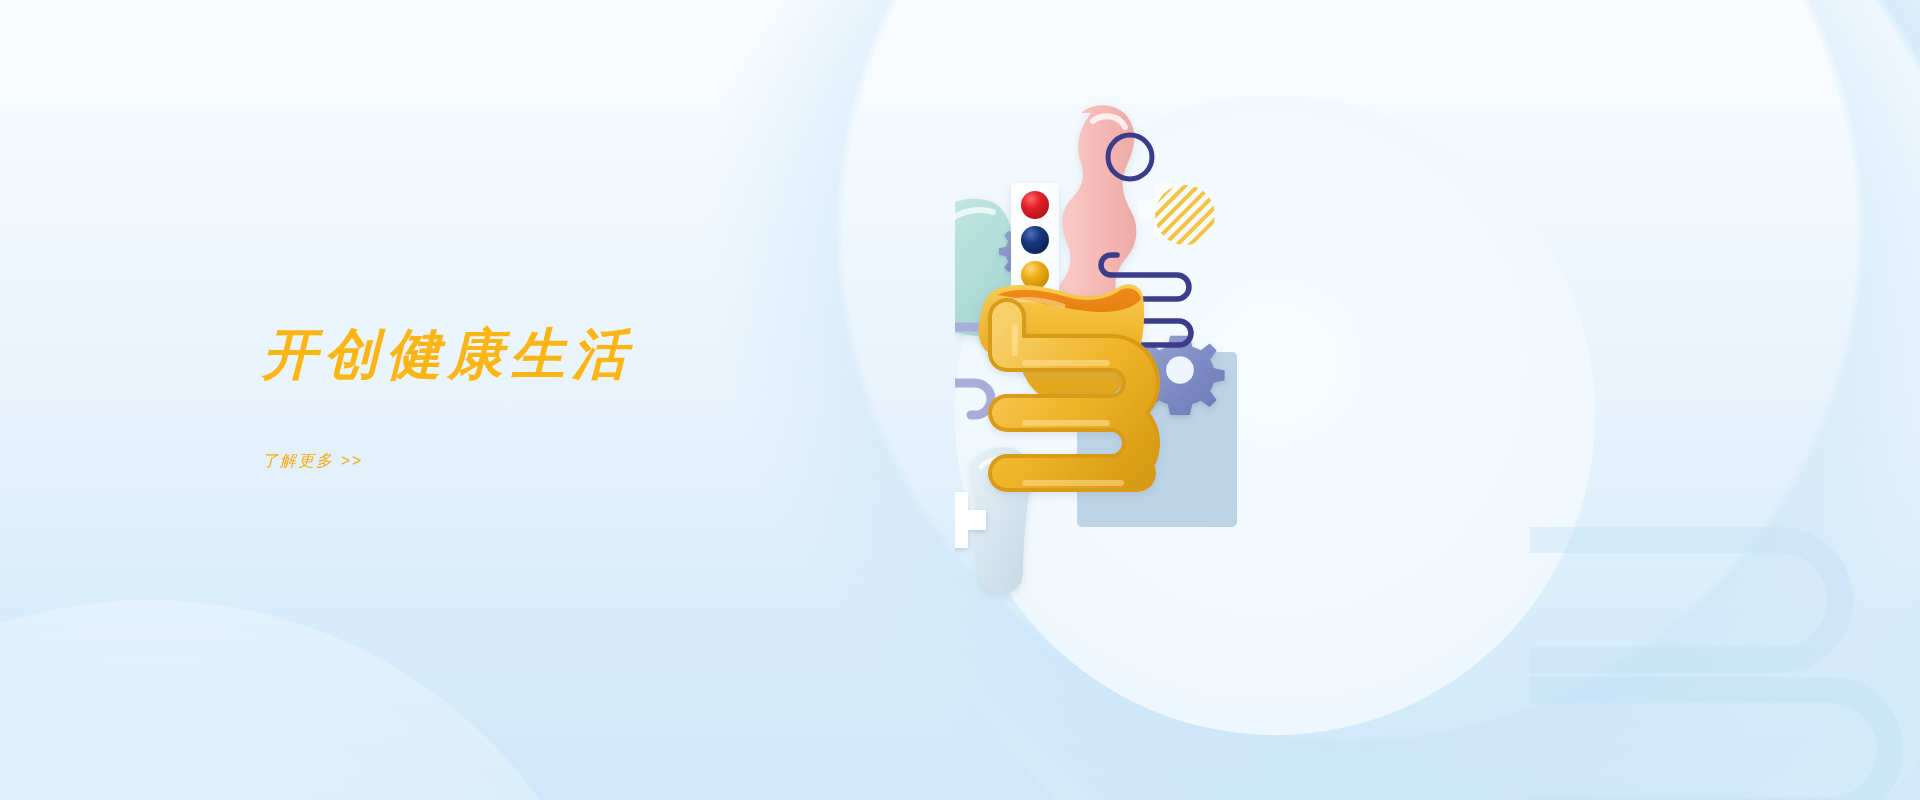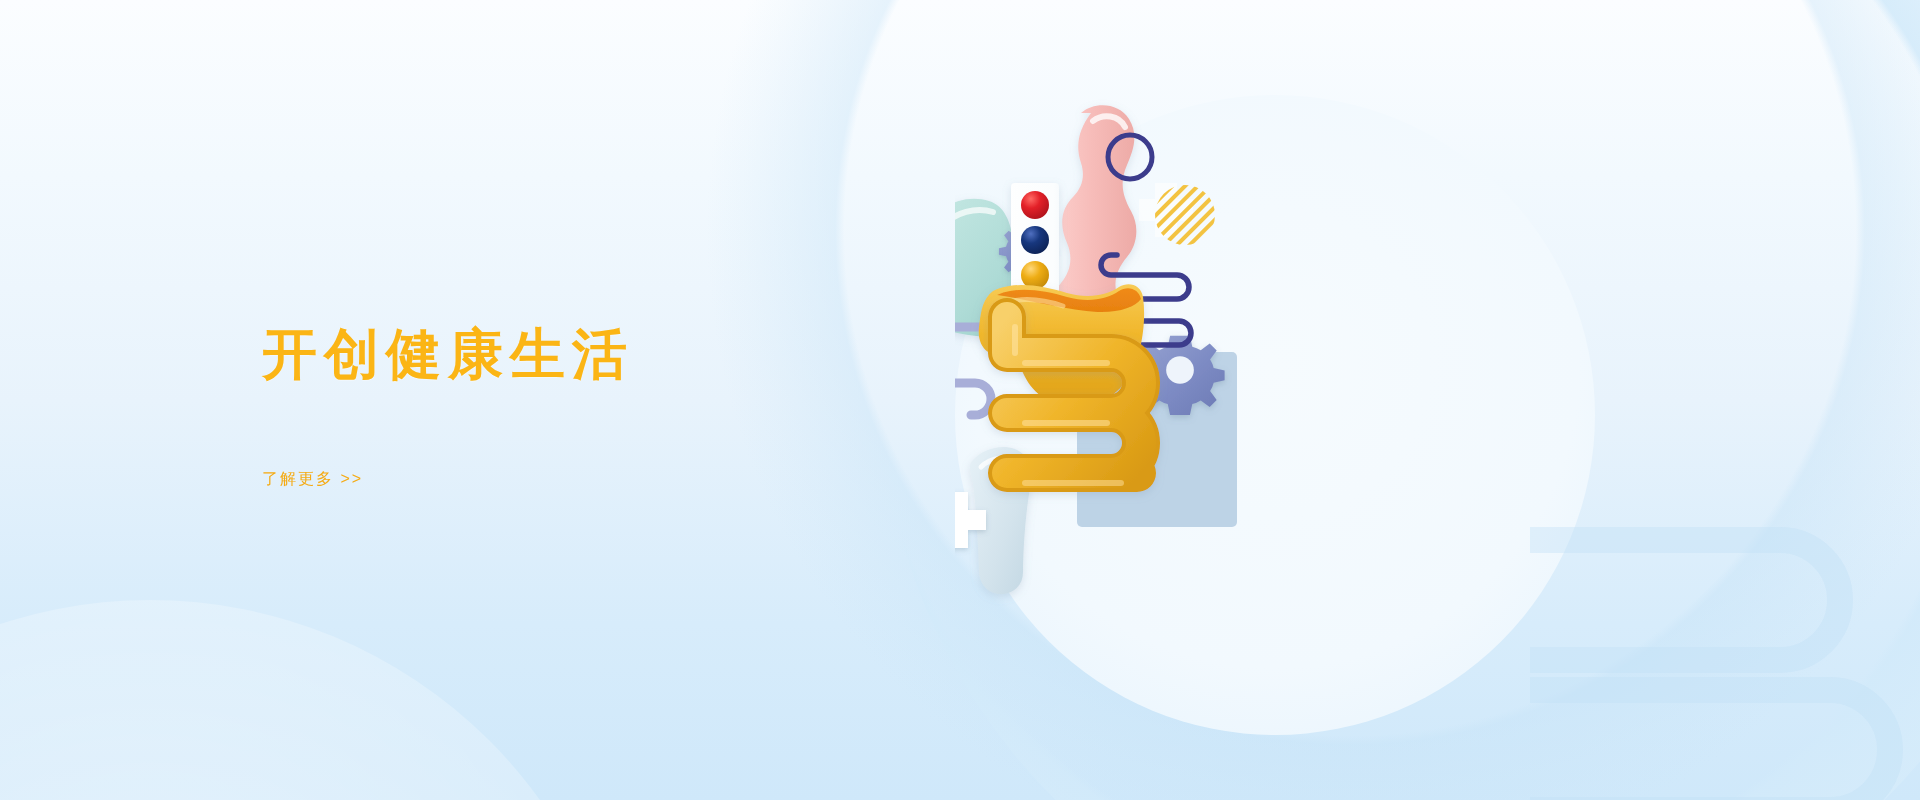--- a/index.html
+++ b/index.html
@@ -10,20 +10,21 @@
   body {
     font-family: "Liberation Sans", "DejaVu Sans", sans-serif;
   }
 
   .banner {
     position: relative;
     width: 1920px;
     height: 800px;
     overflow: hidden;
     background: linear-gradient(to bottom, #fbfdff 0%, #f2f9fe 22%, #e8f3fc 50%, #d7ecfb 78%, #cfe8fa 100%);
+    font-style: italic;
   }
 
   
   .bg-arc-bottom-left {
     position: absolute;
     left: -330px;
     top: 600px;
     width: 960px;
     height: 960px;
     border-radius: 50%;
@@ -79,21 +80,21 @@
     font-size: 55px;
     font-weight: 700;
     letter-spacing: 7px;
     line-height: 1.62;
     margin: 0;
     text-shadow: 0 1px 0 rgba(255,255,255,0.35);
     white-space: nowrap;
   }
   .more-link {
     display: inline-block;
-    margin-top: 70px;
+    margin-top: 52px;
     color: #f5aa12;
     font-size: 16px;
     letter-spacing: 2px;
     text-decoration: none;
     cursor: pointer;
     white-space: nowrap;
   }
 
   
   .illustration {

